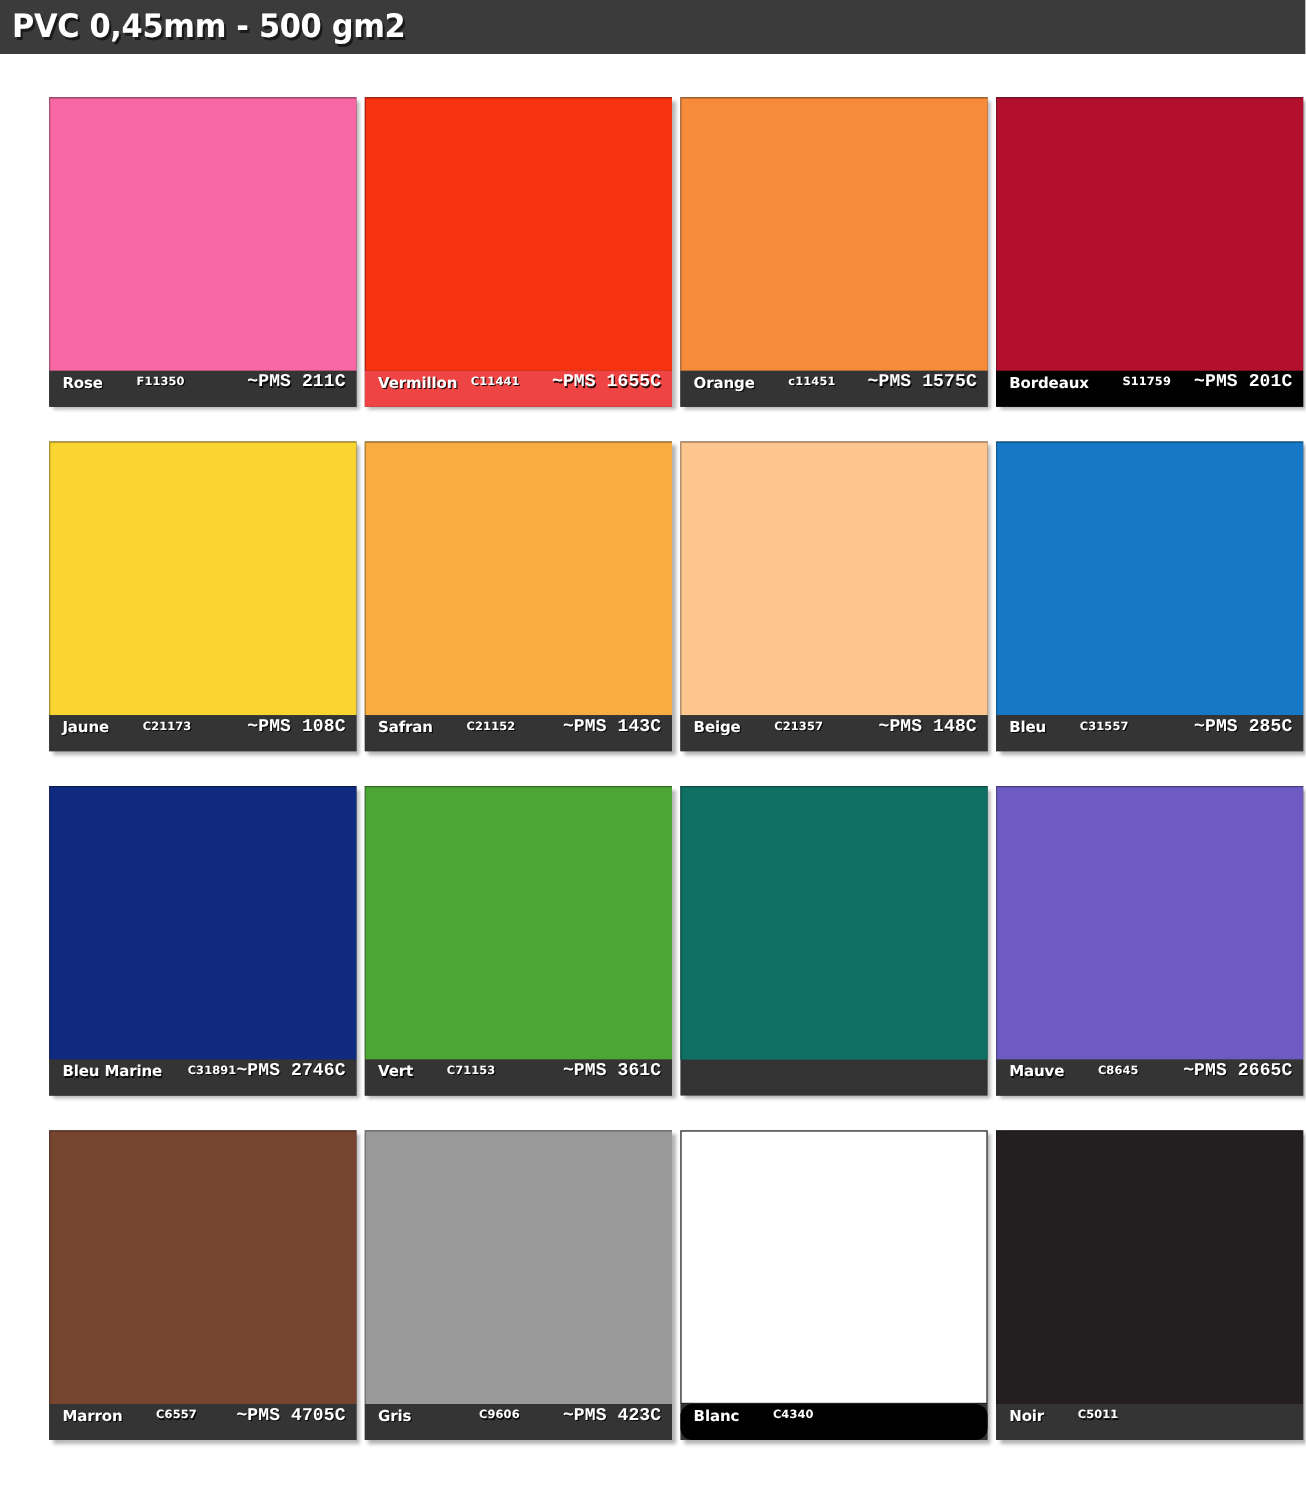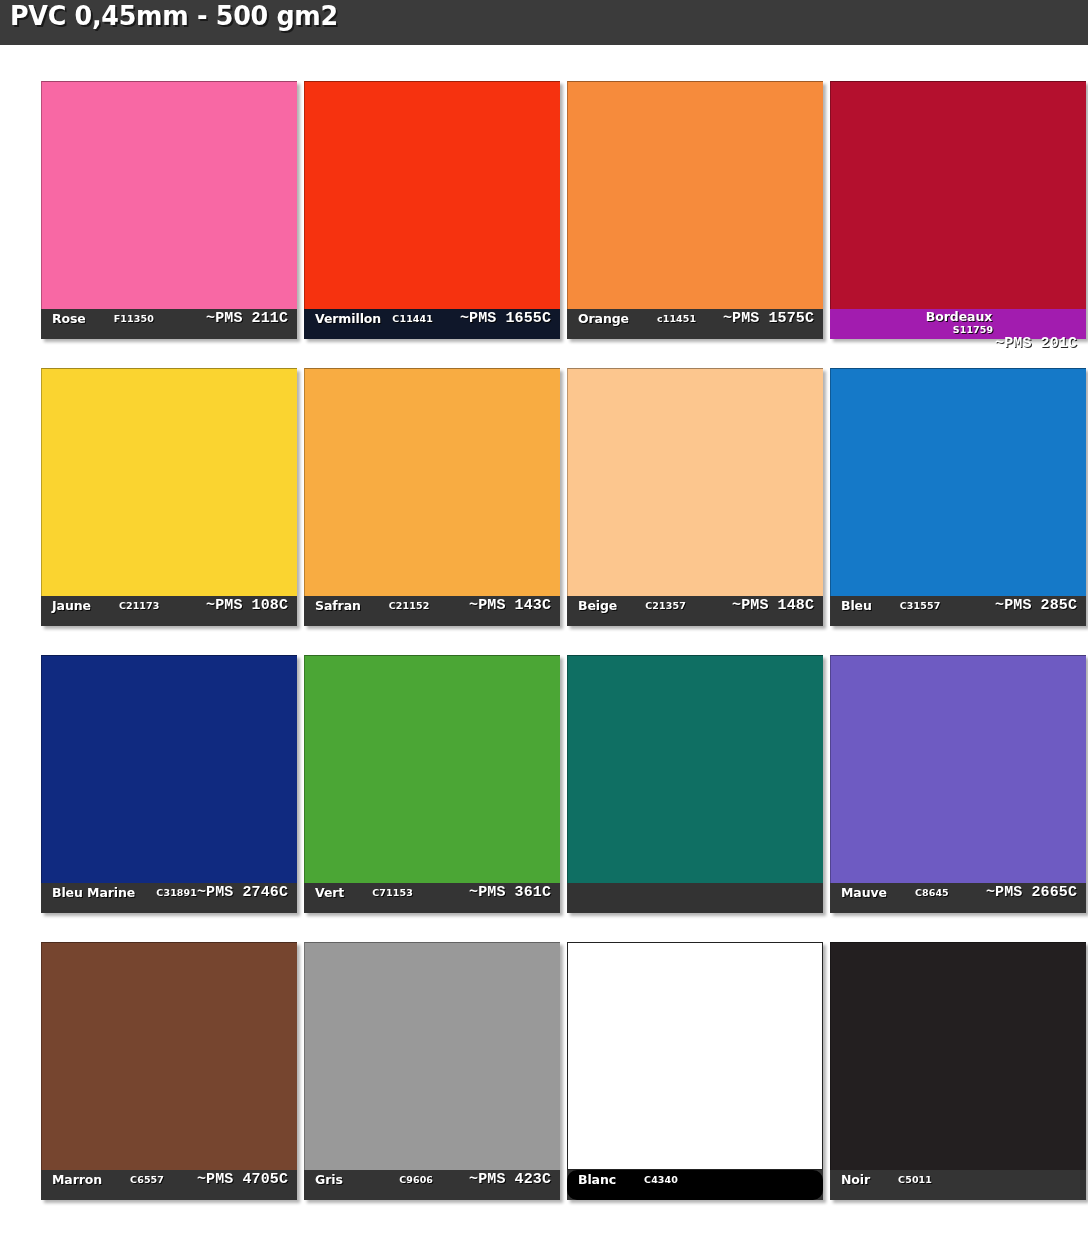--- a/index.html
+++ b/index.html
@@ -19,20 +19,21 @@
     position: relative;
     background: #ffffff;
   }
 
   
   .title-bar {
     width: 1088px;
     height: 45px;
     background: #3b3b3b;
     display: flex;
+    align-items: center;
     padding-left: 10px;
   }
   .title-text {
     color: #ffffff;
     font-family: "DejaVu Sans", sans-serif;
     font-size: 27px;
     font-weight: bold;
     letter-spacing: -0.3px;
     transform: scaleX(0.94);
     transform-origin: left center;
@@ -127,37 +128,37 @@
       <div class="swatch-card">
         <div class="swatch-color" style="background-color: rgb(248, 104, 164);"></div>
         <div class="swatch-footer" style="background-color: rgb(52, 52, 52);">
           <span class="sw-name">Rose</span>
           <span class="sw-code">F11350</span>
           <span class="sw-pms">~PMS 211C</span>
         </div>
       </div>
       <div class="swatch-card">
         <div class="swatch-color" style="background-color: rgb(246, 50, 15);"></div>
-        <div class="swatch-footer" style="background-color: #0f172a; gap: 27px;">
+        <div class="swatch-footer" style="background-color: #ef4444; gap: 27px;">
           <span class="sw-name">Vermillon</span>
           <span class="sw-code">C11441</span>
           <span class="sw-pms">~PMS 1655C</span>
         </div>
       </div>
       <div class="swatch-card">
         <div class="swatch-color" style="background-color: rgb(246, 139, 60);"></div>
         <div class="swatch-footer" style="background-color: rgb(52, 52, 52);">
           <span class="sw-name">Orange</span>
           <span class="sw-code">c11451</span>
           <span class="sw-pms">~PMS 1575C</span>
         </div>
       </div>
       <div class="swatch-card">
         <div class="swatch-color" style="background-color: rgb(180, 16, 46);"></div>
-        <div class="swatch-footer" style="background-color: #a21caf; flex-direction: column;">
+        <div class="swatch-footer" style="background-color: #000000;">
           <span class="sw-name">Bordeaux</span>
           <span class="sw-code">S11759</span>
           <span class="sw-pms">~PMS 201C</span>
         </div>
       </div>
       <div class="swatch-card">
         <div class="swatch-color" style="background-color: rgb(250, 212, 48);"></div>
         <div class="swatch-footer" style="background-color: rgb(52, 52, 52);">
           <span class="sw-name">Jaune</span>
           <span class="sw-code">C21173</span>

